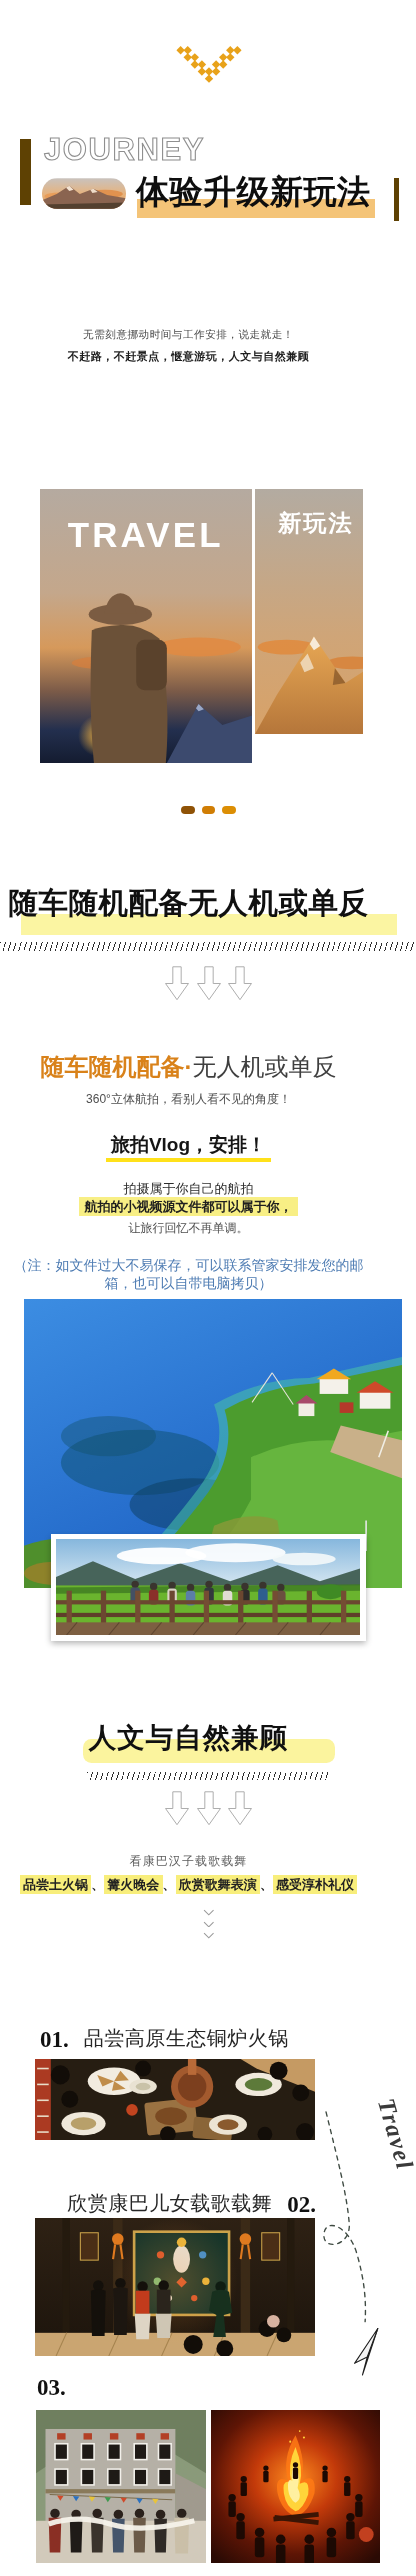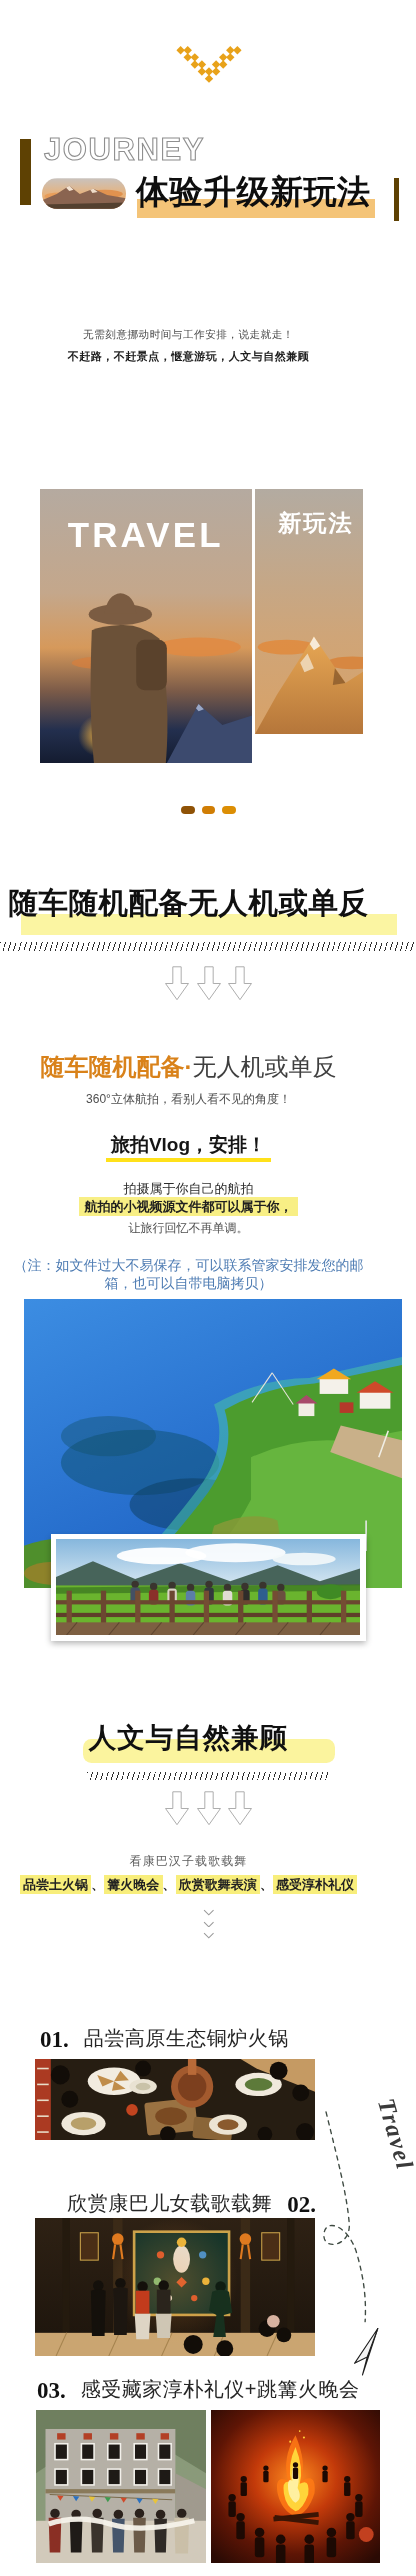--- a/index.html
+++ b/index.html
@@ -523,21 +523,20 @@
           <circle cx="472" cy="222" r="14"></circle>
         <circle cx="300" cy="240" r="18"></circle>
           <circle cx="360" cy="248" r="16"></circle>
       </g>
       <circle cx="452" cy="196" r="12" fill="#d8b2a0"></circle>
     </svg>
   </div>
 
   <div class="abs item-head head03">
     <span class="num">03.</span>
-    <span class="label">感受藏家淳朴礼仪+跳篝火晚会</span>
   </div>
 
   <div class="abs photo03a">
     <svg width="170" height="153" viewBox="0 0 322 290" preserveAspectRatio="none">
       <rect width="322" height="290" fill="#8a9a7a"></rect>
       <path d="M0,0 L322,0 L322,120 L240,70 L150,130 L60,80 L0,120 Z" fill="#6f7f5f"></path>
       <rect x="18" y="36" width="246" height="178" fill="#b5b0a6"></rect>
       <g fill="#b34026">
           <rect x="40" y="44" width="16" height="12"></rect>
           <rect x="90" y="44" width="16" height="12"></rect>

